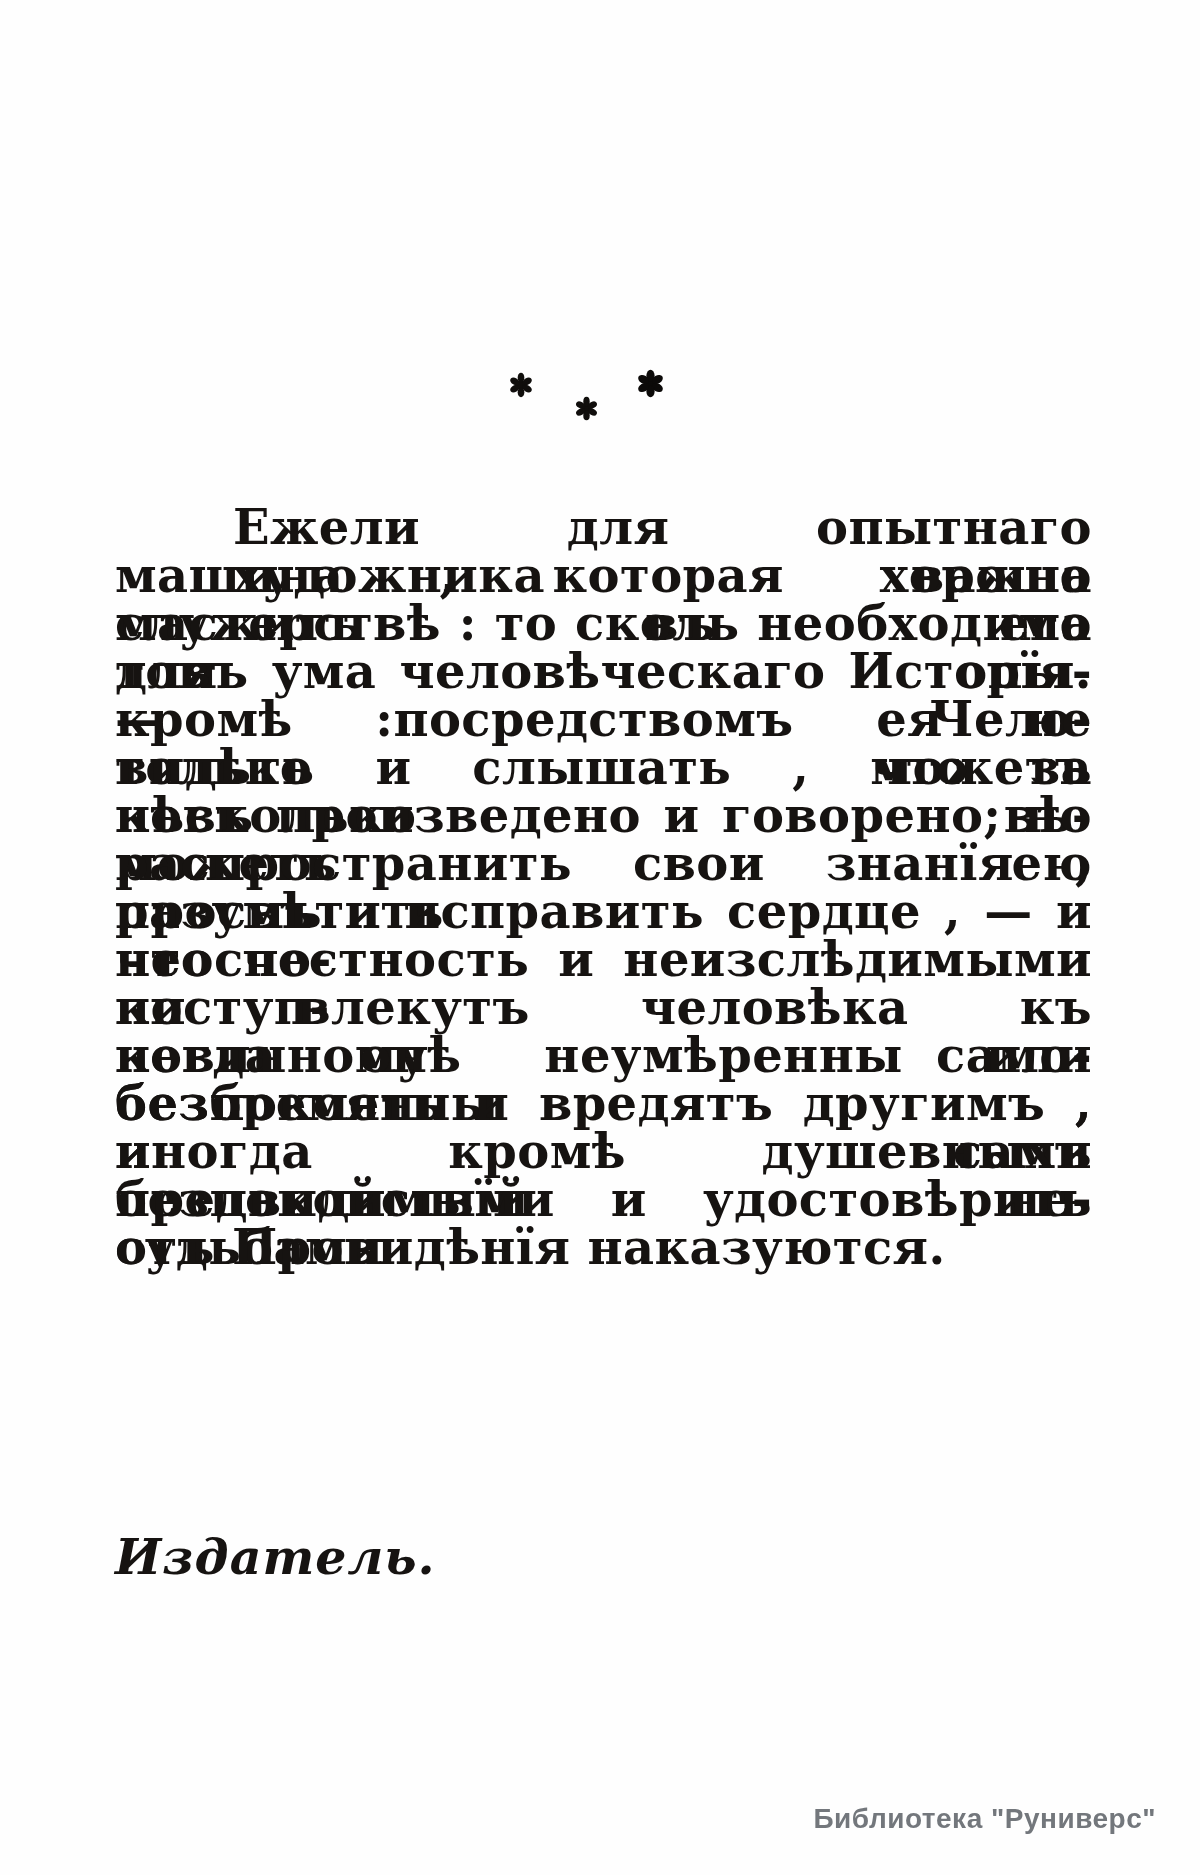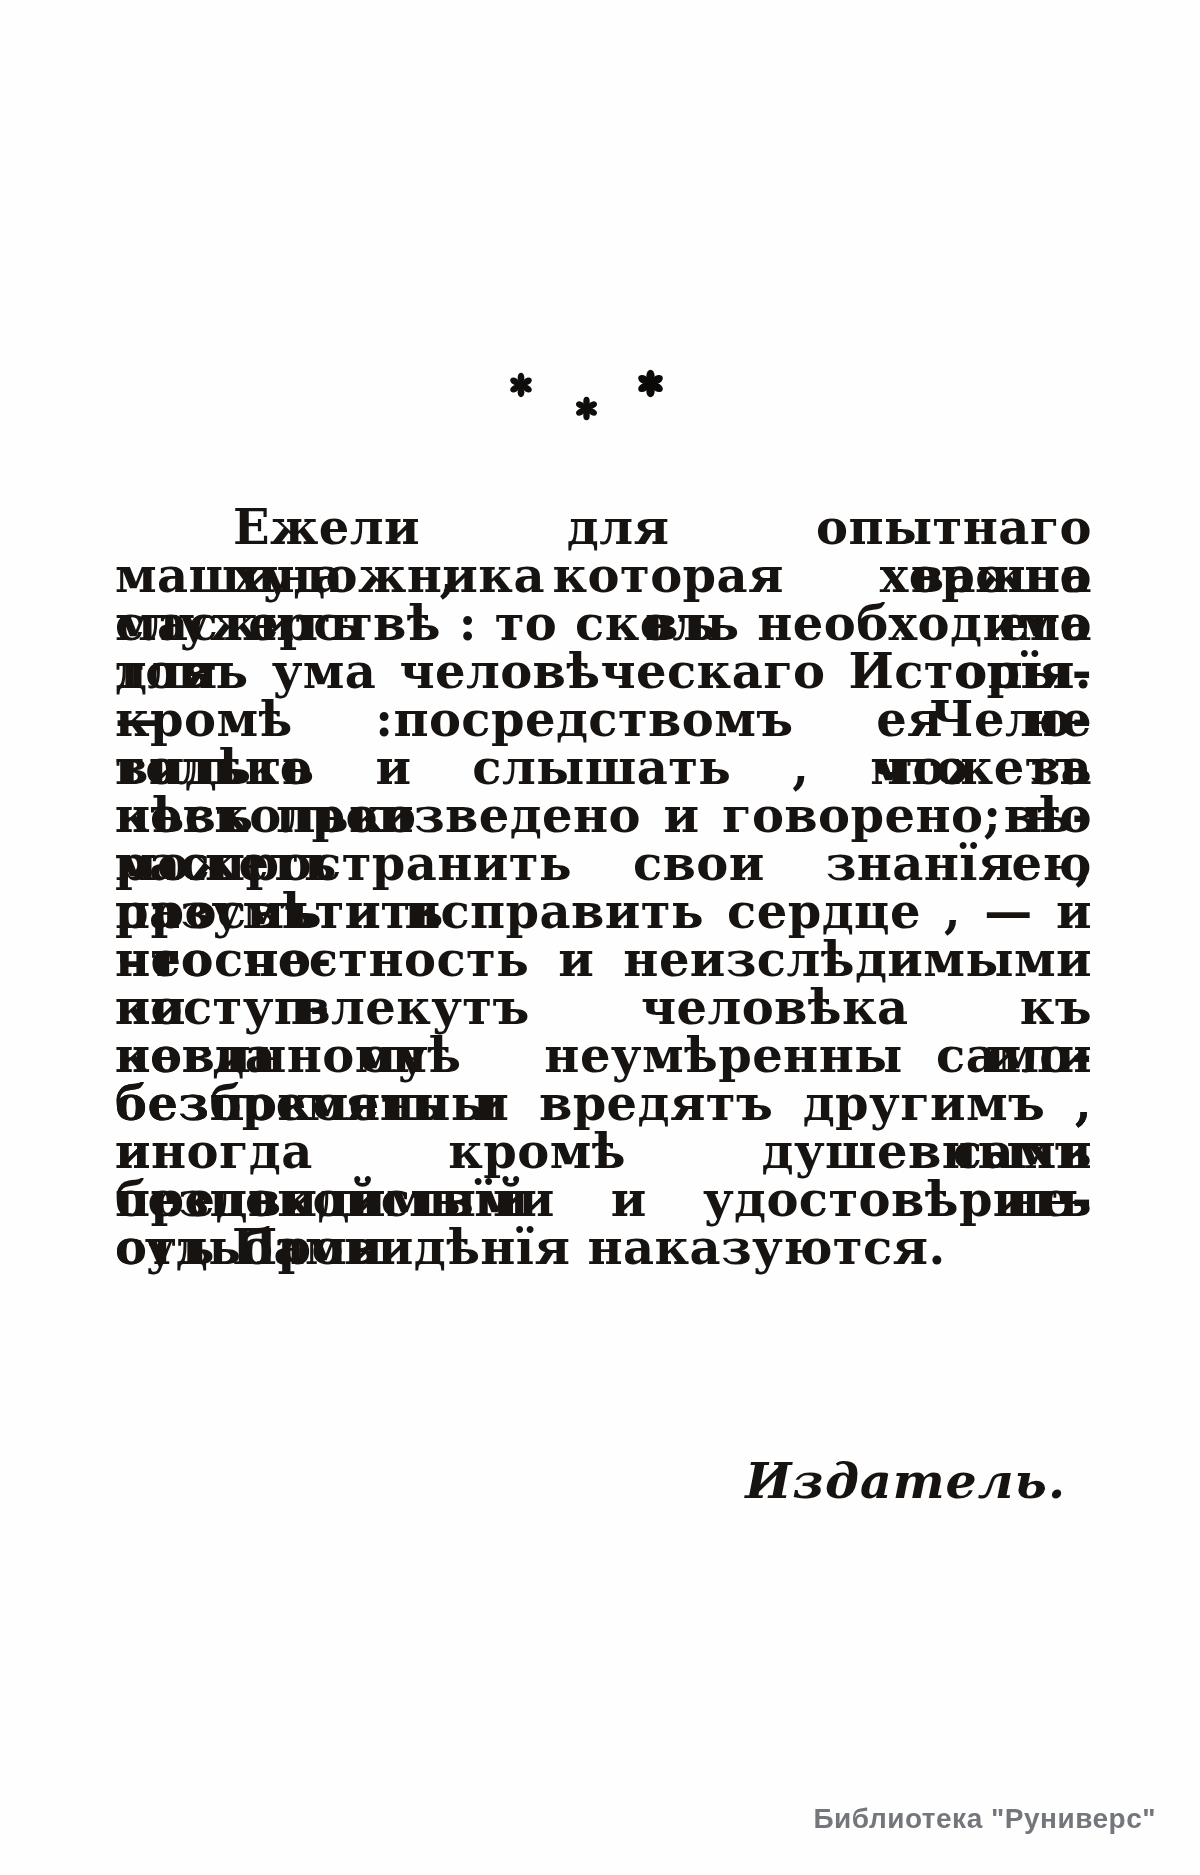--- a/index.html
+++ b/index.html
@@ -40,22 +40,22 @@
     text-align:justify;
     text-align-last:justify;
     text-rendering:optimizeLegibility;
   }
   .line.indent{ padding-left:118px; }
   .line.last{ text-align-last:left; }
   .signature{
     position:absolute;
     left:115px;
     width:977px;
-    top:1452px;
-    text-align:right;
+    top:1528px;
+    text-align:left;
     padding-right:26px;
     box-sizing:border-box;
     color:var(--ink);
     font-size:49px;
     font-style:italic;
     font-weight:bold;
     letter-spacing:1px;
   }
   .watermark{
     position:absolute;

